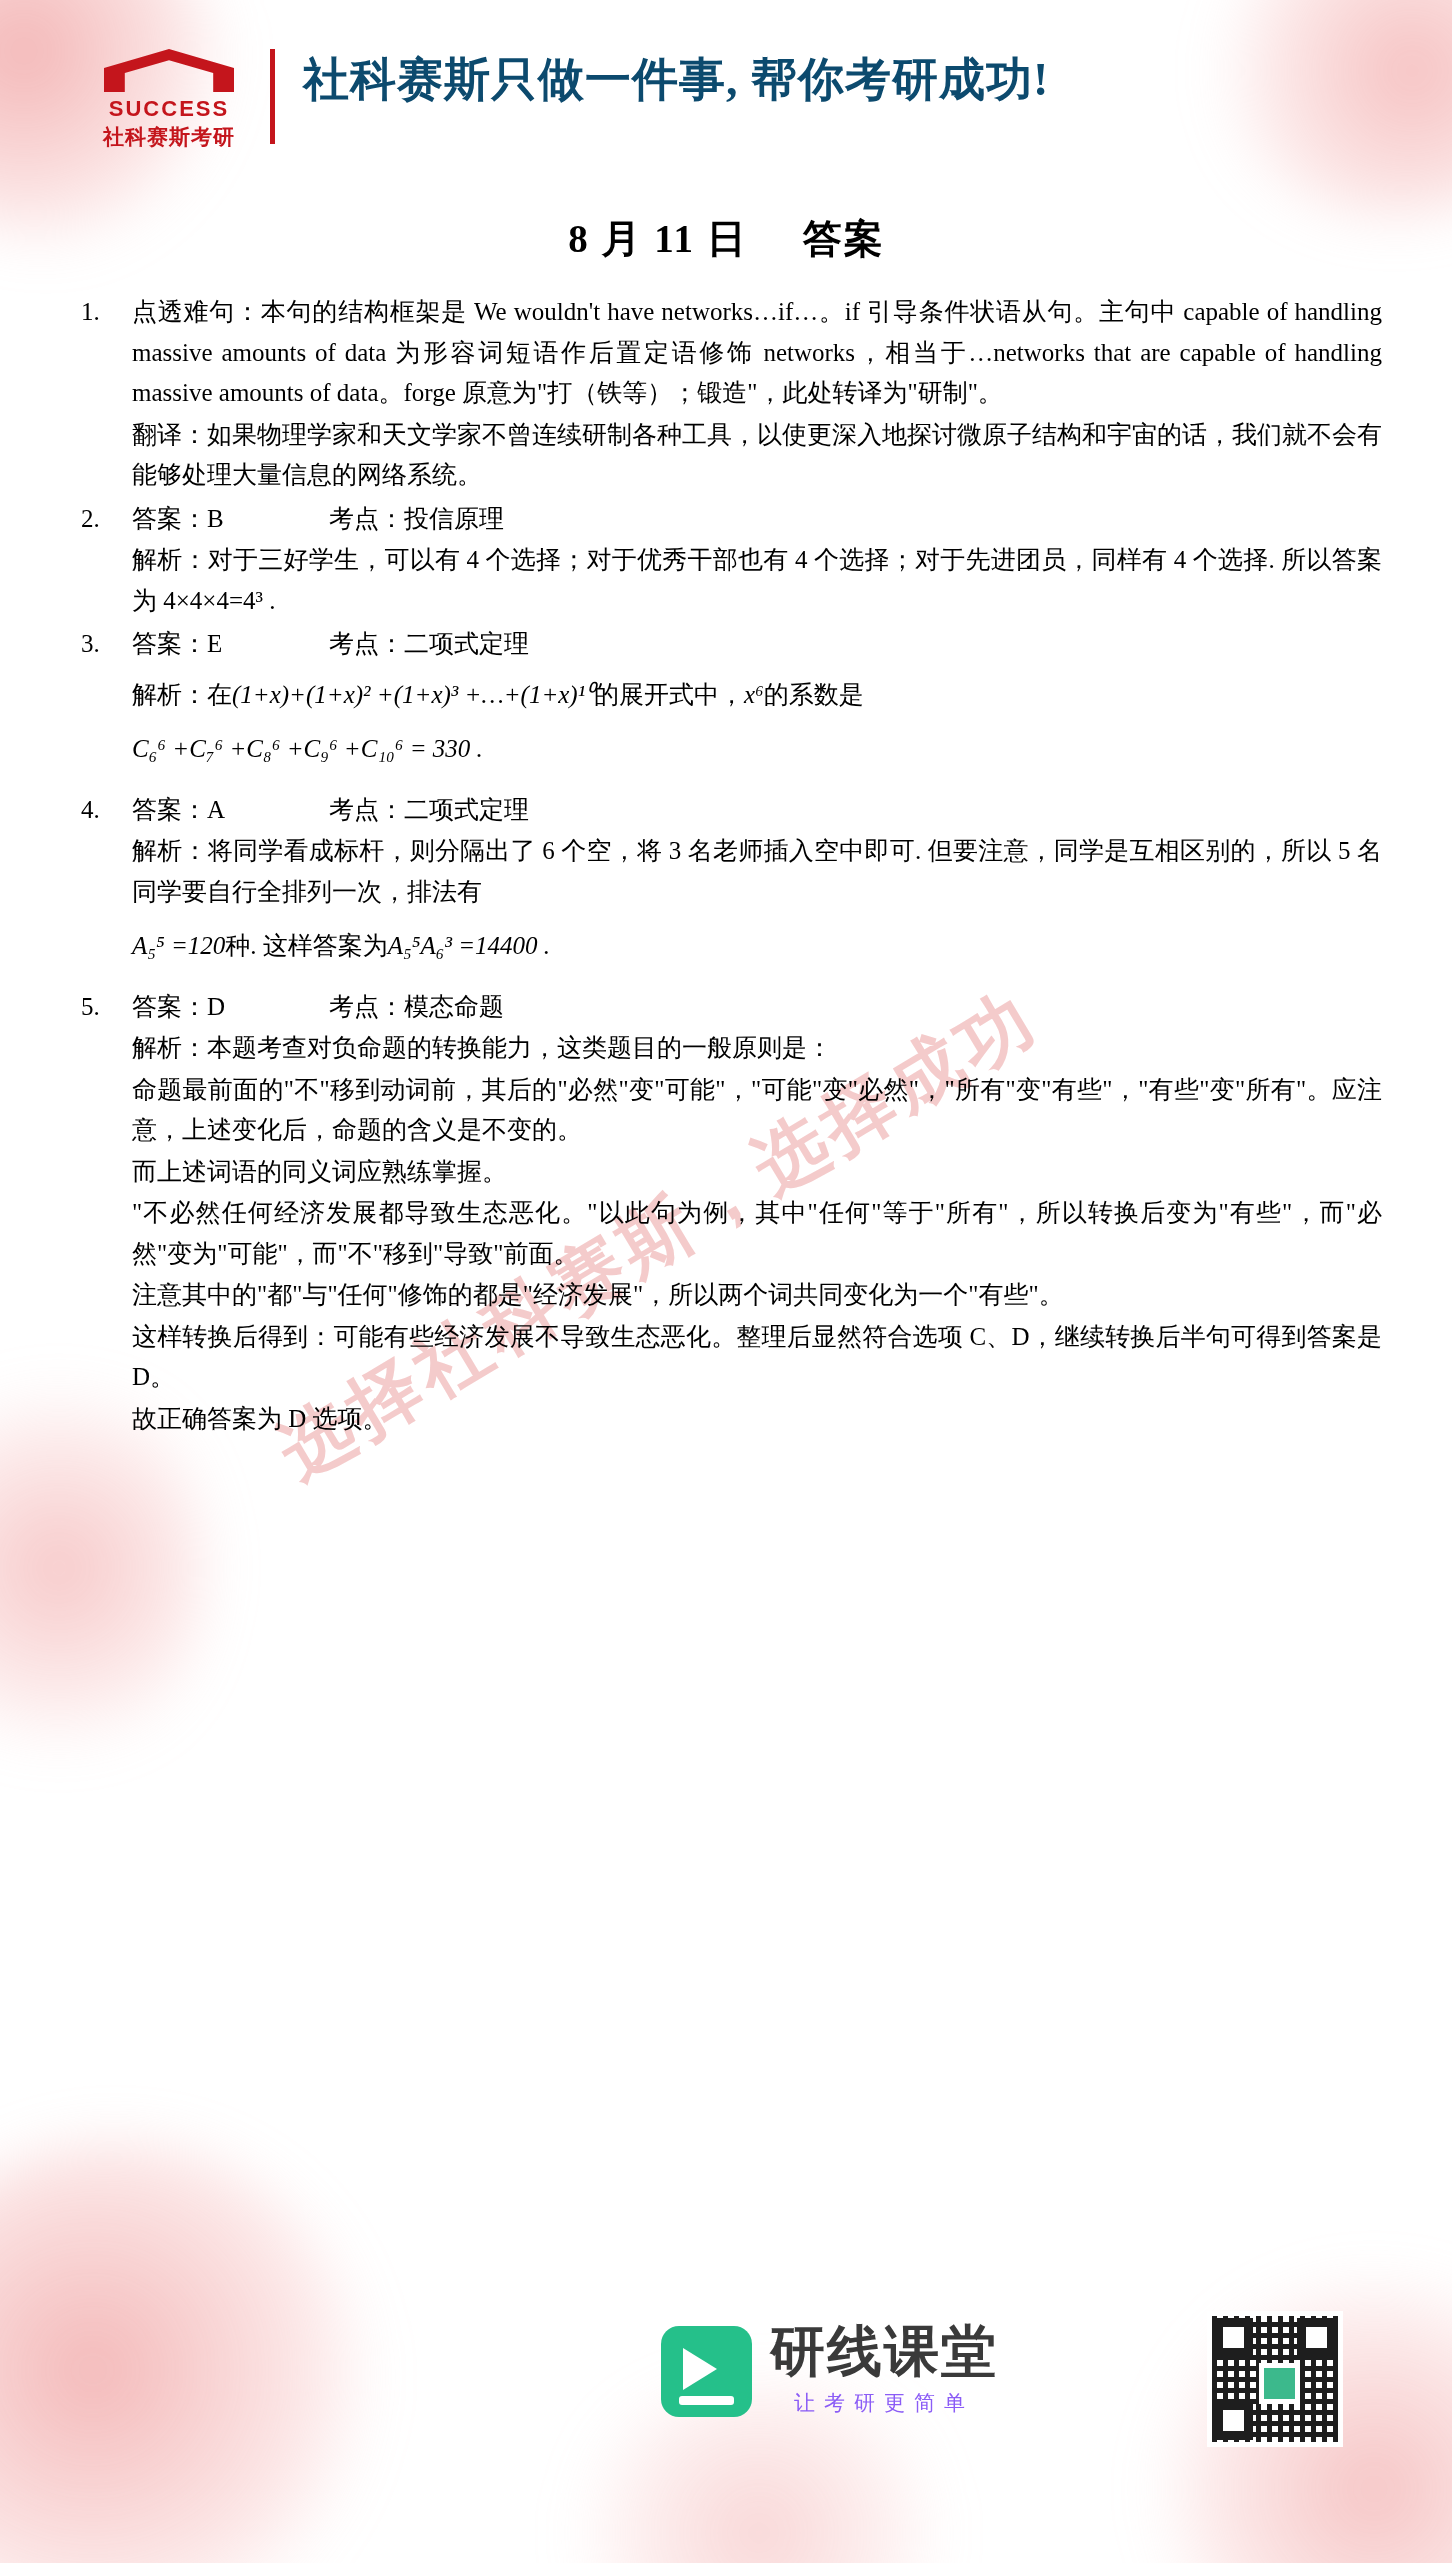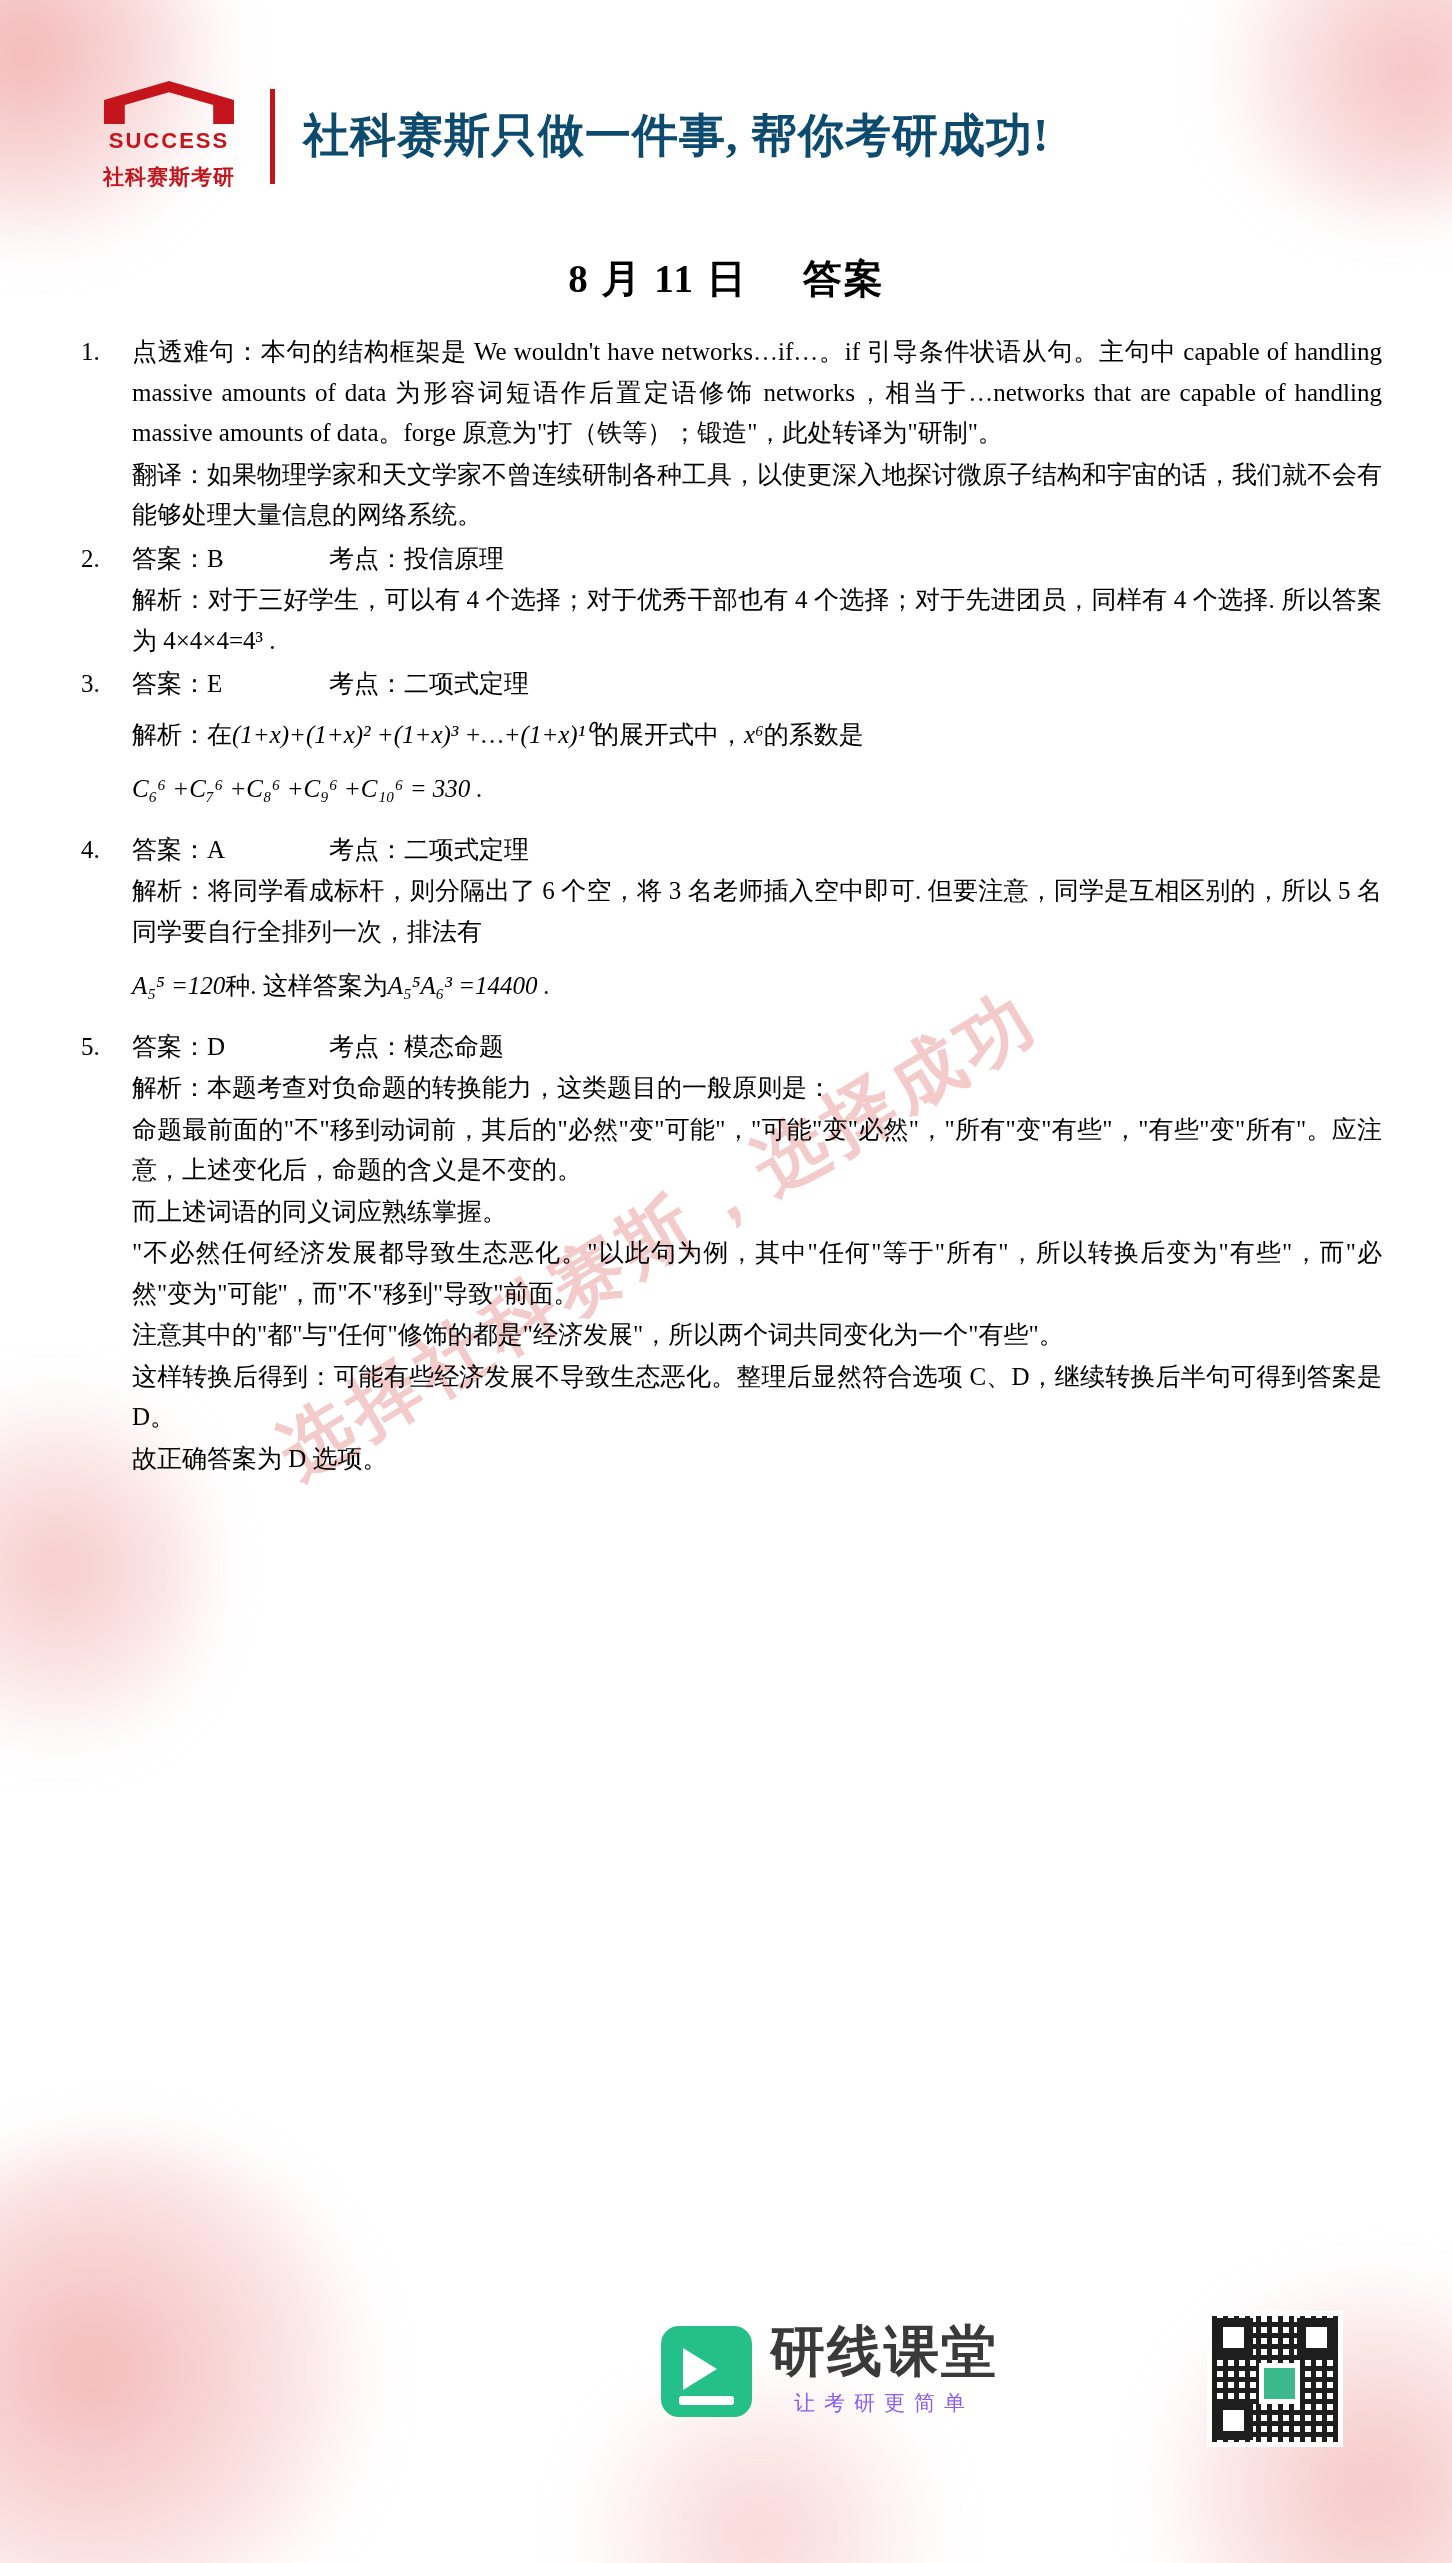--- a/index.html
+++ b/index.html
@@ -66,22 +66,22 @@
     letter-spacing: 6px;
     color: rgba(228,132,132,0.42);
     white-space: nowrap;
     pointer-events: none;
     font-family: "Liberation Sans", sans-serif;
   }
   
   .header {
     position: relative;
     display: flex;
-    align-items: center;
-    padding: 81px 0 0 94px;
+    align-items: flex-start;
+    padding: 49px 0 0 94px;
   }
   .logo {
     width: 150px;
     flex: 0 0 150px;
     text-align: center;
   }
   .logo-roof {
     width: 130px;
     height: 43px;
     margin: 0 auto;
@@ -90,21 +90,21 @@
   }
   .logo-success {
     margin-top: 4px;
     font-family: "Liberation Sans", sans-serif;
     font-size: 22px;
     font-weight: bold;
     letter-spacing: 2px;
     color: #c4151c;
   }
   .logo-cn {
-    margin-top: 9px;
+    margin-top: 1px;
     font-family: "Liberation Sans", sans-serif;
     font-size: 21px;
     font-weight: bold;
     letter-spacing: 1px;
     color: #c4151c;
   }
   .logo-divider {
     width: 5px;
     height: 95px;
     background: #c4151c;

